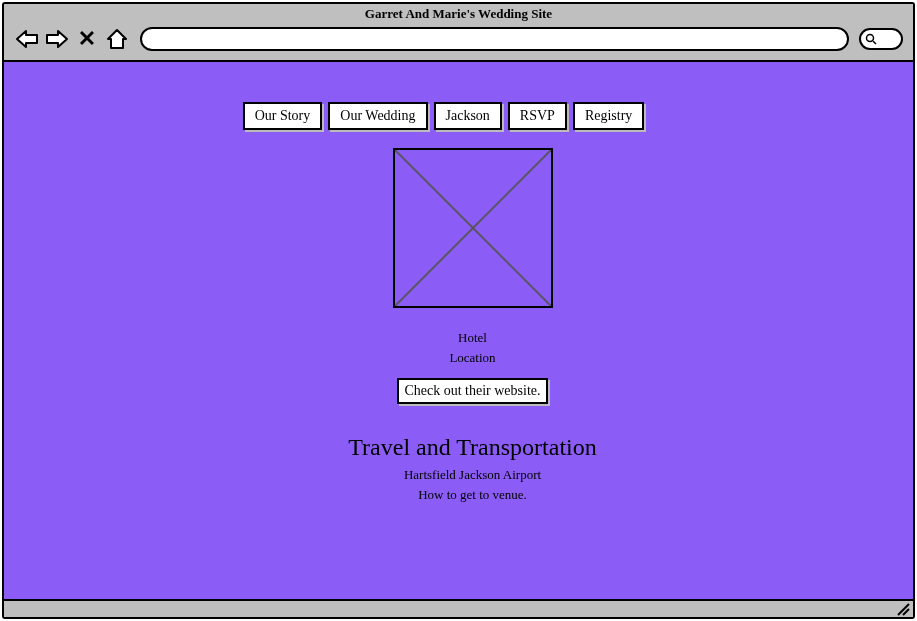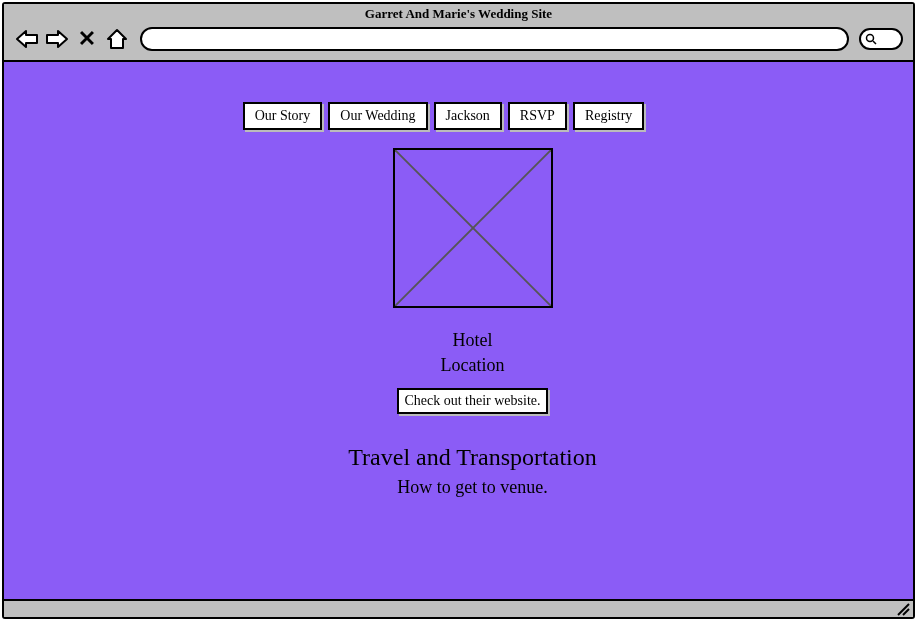--- a/index.html
+++ b/index.html
@@ -100,21 +100,21 @@
       position: relative;
       margin-bottom: 22px;
       margin-left: 28px;
     }
     .section-h {
       font-size: 24px;
       margin-bottom: 6px;
       margin-left: 28px;
     }
     .section-p {
-      font-size: 18px;
+      font-size: 13px;
       margin-bottom: 4px;
       margin-left: 28px;
     }
     .cta-btn {
       border: 2px solid #000;
       padding: 3px 5px;
       font-size: 14px;
       font-family: inherit;
       background: #fff;
       box-shadow: 2px 2px 0 #bbb;
@@ -182,20 +182,21 @@
           <line x1="0" y1="0" x2="100" y2="100" stroke="#555" stroke-width="1.2"></line>
           <line x1="100" y1="0" x2="0" y2="100" stroke="#555" stroke-width="1.2"></line>
         </svg>
     </div>
 
     <div class="section-p">Hotel</div>
     <div class="section-p">Location</div>
     <button class="cta-btn">Check out their website.</button>
 
     <div class="section-h">Travel and Transportation</div>
+    <div class="section-p">Hartsfield Jackson Airport</div>
     <div class="section-p">How to get to venue.</div>
   </div>
 
   <div class="statusbar">
     <svg class="resize-grip" width="14" height="14" viewBox="0 0 14 14">
         <line x1="2" y1="13" x2="13" y2="2" stroke="#000" stroke-width="2"></line>
         <line x1="7" y1="13" x2="13" y2="7" stroke="#000" stroke-width="2"></line>
       </svg>
   </div>
 </div>

